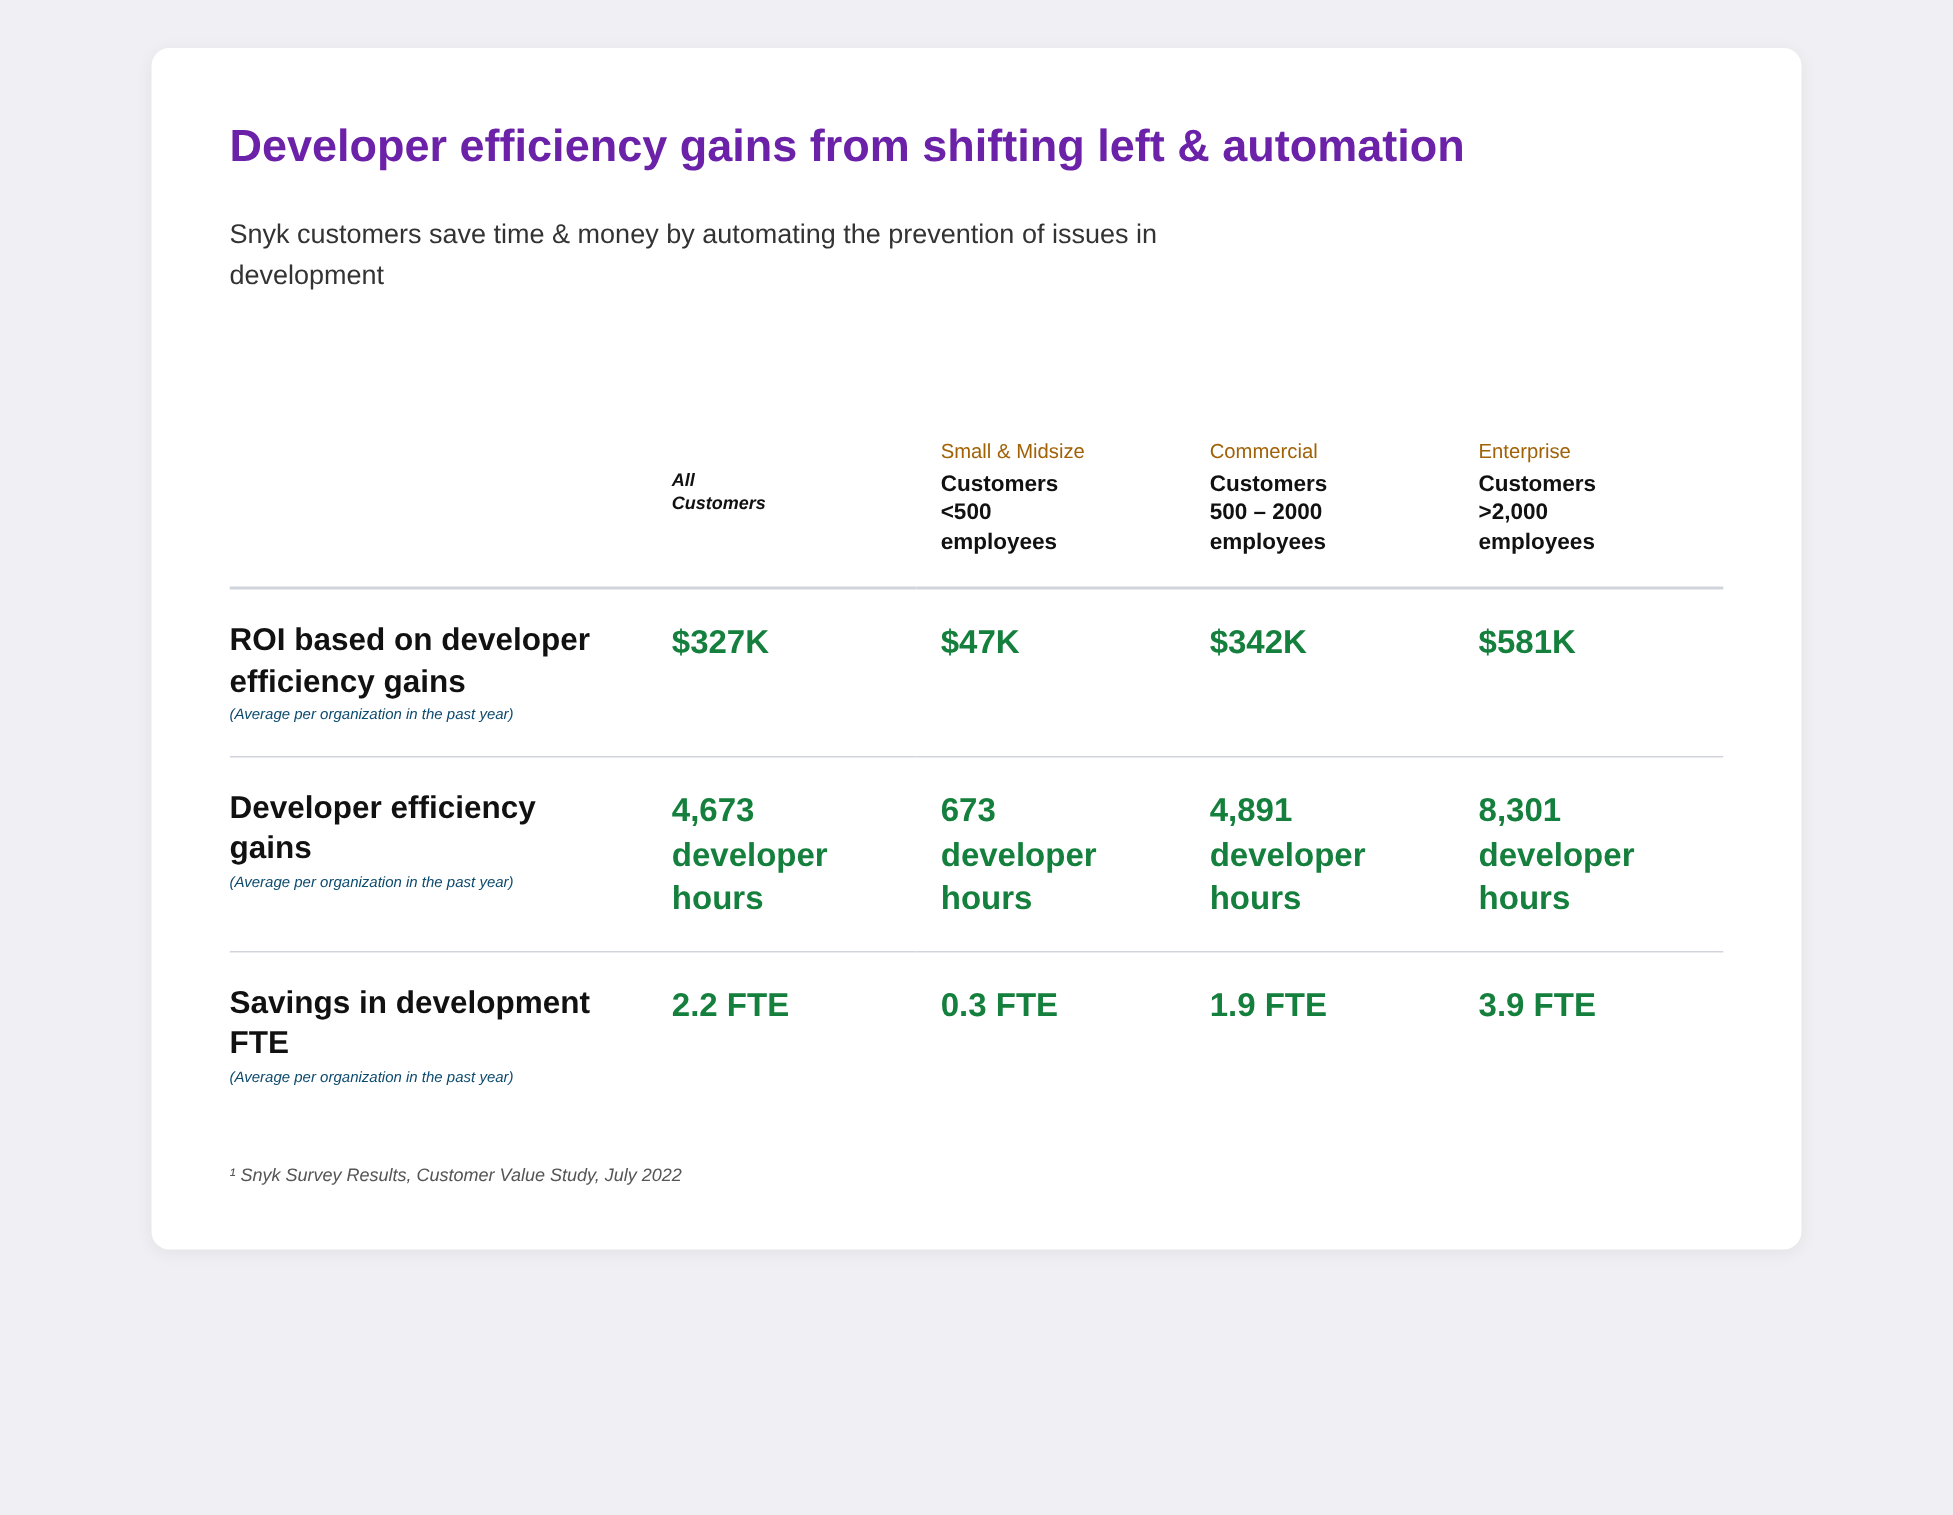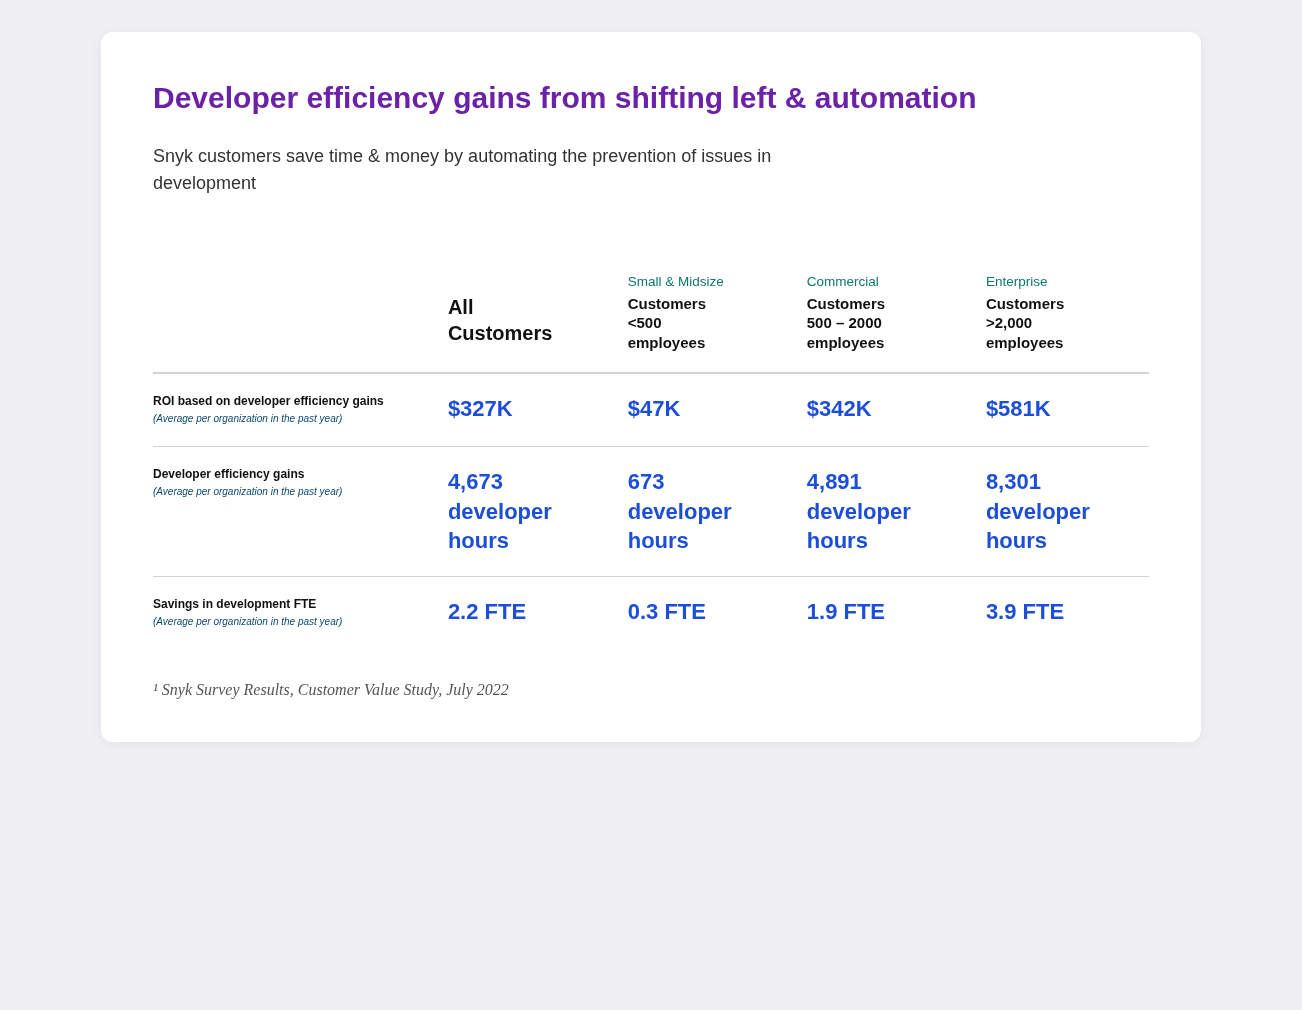--- a/index.html
+++ b/index.html
@@ -77,73 +77,74 @@
     th {
       font-weight: 400;
       color: #555;
       font-size: 14px;
       line-height: 1.4;
     }
 
     th .col-label-top {
       display: block;
       font-weight: 400;
-      color: #0f766e;
+      color: #a16207;
       font-size: 13.5px;
       margin-bottom: 2px;
+      margin-top: 19px;
     }
 
     th .col-label-bold {
       display: block;
       font-weight: 800;
       color: #111;
       font-size: 15px;
       line-height: 1.3;
     }
 
     th.all-customers .col-label-bold {
-      font-size: 20px;
+      font-size: 12px;
+      font-style: italic;
     }
 
     .row-label-title {
       font-weight: 800;
       color: #111;
-      font-size: 12px;
+      font-size: 21px;
       line-height: 1.3;
       display: block;
     }
 
     .row-label-sub {
       font-weight: 400;
       font-style: italic;
       color: #0c4a6e;
       font-size: 10px;
       line-height: 1.4;
       display: block;
       margin-top: 2px;
     }
 
     .value-cell {
       font-weight: 800;
-      color: #1d4ed8;
+      color: #15803d;
       font-size: 22px;
       line-height: 1.35;
     }
 
     .footnotes {
       margin-top: 28px;
       padding-top: 0;
     }
 
     .footnote-line {
-      font-size: 16px;
+      font-size: 12px;
       color: #555;
       font-style: italic;
       line-height: 1.6;
-      font-family: Liberation Serif, serif;
     }
   </style>
 </head>
 <body>
 
 <div class="page-container">
   <h1 class="main-title">Developer efficiency gains from shifting left &amp; automation</h1>
   <p class="subtitle">Snyk customers save time &amp; money by automating the prevention of issues in development</p>
 
   <div class="table-wrapper">

